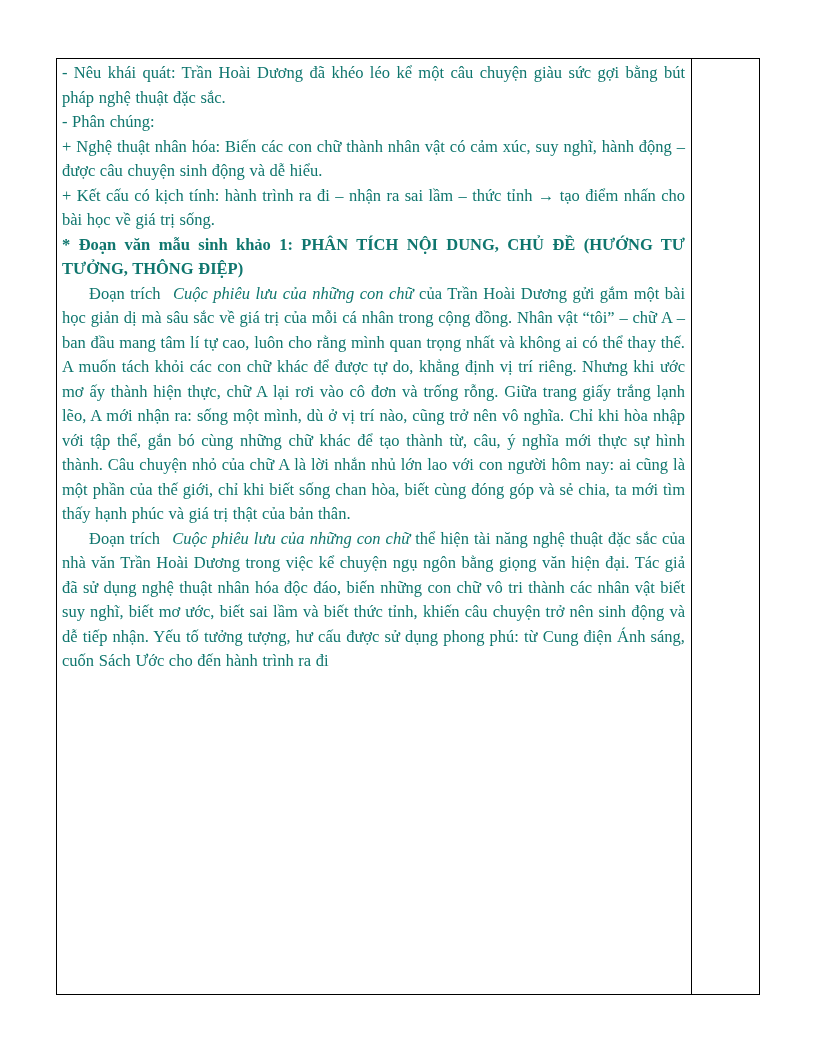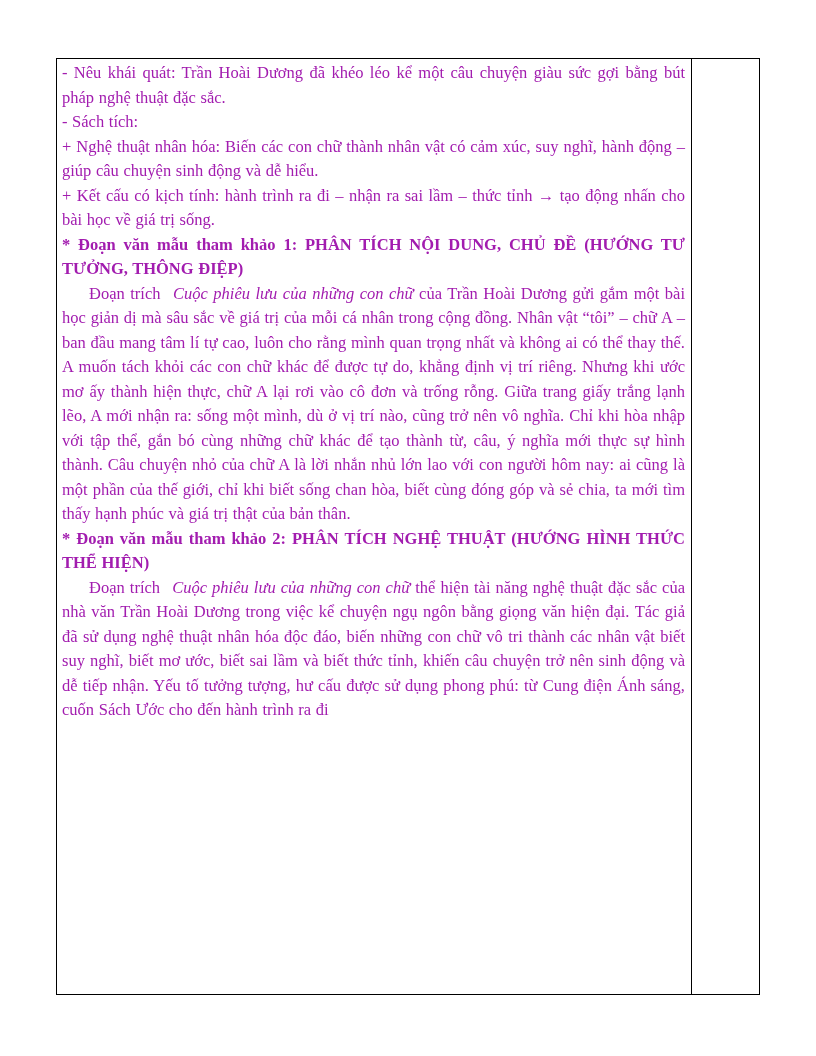--- a/index.html
+++ b/index.html
@@ -7,21 +7,21 @@
     padding: 0;
     background: #ffffff;
   }
   .page {
     position: relative;
     width: 816px;
     height: 1056px;
     background: #ffffff;
     overflow: hidden;
     font-family: "Liberation Serif", "DejaVu Serif", serif;
-    color: #a21caf;
+    color: #0f766e;
   }
   .doc-table {
     position: absolute;
     left: 56px;
     top: 58px;
     width: 704px;
     height: 937px;
     box-sizing: border-box;
     border: 1.6px solid #000000;
     display: flex;
@@ -50,23 +50,22 @@
   .run-b { font-weight: bold; }
   .run-i { font-style: italic; margin-left: 7px; }
 </style>
 </head>
 <body>
 
 <div class="page">
   <div class="doc-table">
     <div class="cell-main">
         <p class="para"><span class="">- Nêu khái quát: Trần Hoài Dương đã khéo léo kể một câu chuyện giàu sức gợi bằng bút pháp nghệ thuật đặc sắc.</span></p>
-        <p class="para"><span class="">- Sách tích:</span></p>
-        <p class="para"><span class="">+ Nghệ thuật nhân hóa: Biến các con chữ thành nhân vật có cảm xúc, suy nghĩ, hành động – giúp câu chuyện sinh động và dễ hiểu.</span></p>
-        <p class="para"><span class="">+ Kết cấu có kịch tính: hành trình ra đi – nhận ra sai lầm – thức tỉnh → tạo động nhấn cho bài học về giá trị sống.</span></p>
-        <p class="para"><span class="run-b ">* Đoạn văn mẫu tham khảo 1: PHÂN TÍCH NỘI DUNG, CHỦ ĐỀ (HƯỚNG TƯ TƯỞNG, THÔNG ĐIỆP)</span></p>
+        <p class="para"><span class="">- Phân chúng:</span></p>
+        <p class="para"><span class="">+ Nghệ thuật nhân hóa: Biến các con chữ thành nhân vật có cảm xúc, suy nghĩ, hành động – được câu chuyện sinh động và dễ hiểu.</span></p>
+        <p class="para"><span class="">+ Kết cấu có kịch tính: hành trình ra đi – nhận ra sai lầm – thức tỉnh → tạo điểm nhấn cho bài học về giá trị sống.</span></p>
+        <p class="para"><span class="run-b ">* Đoạn văn mẫu sinh khảo 1: PHÂN TÍCH NỘI DUNG, CHỦ ĐỀ (HƯỚNG TƯ TƯỞNG, THÔNG ĐIỆP)</span></p>
         <p class="para indent"><span class="">Đoạn trích </span><span class="run-i">Cuộc phiêu lưu của những con chữ</span><span class=""> của Trần Hoài Dương gửi gắm một bài học giản dị mà sâu sắc về giá trị của mỗi cá nhân trong cộng đồng. Nhân vật “tôi” – chữ A – ban đầu mang tâm lí tự cao, luôn cho rằng mình quan trọng nhất và không ai có thể thay thế. A muốn tách khỏi các con chữ khác để được tự do, khẳng định vị trí riêng. Nhưng khi ước mơ ấy thành hiện thực, chữ A lại rơi vào cô đơn và trống rỗng. Giữa trang giấy trắng lạnh lẽo, A mới nhận ra: sống một mình, dù ở vị trí nào, cũng trở nên vô nghĩa. Chỉ khi hòa nhập với tập thể, gắn bó cùng những chữ khác để tạo thành từ, câu, ý nghĩa mới thực sự hình thành. Câu chuyện nhỏ của chữ A là lời nhắn nhủ lớn lao với con người hôm nay: ai cũng là một phần của thế giới, chỉ khi biết sống chan hòa, biết cùng đóng góp và sẻ chia, ta mới tìm thấy hạnh phúc và giá trị thật của bản thân.</span></p>
-        <p class="para"><span class="run-b ">* Đoạn văn mẫu tham khảo 2: PHÂN TÍCH NGHỆ THUẬT (HƯỚNG HÌNH THỨC THỂ HIỆN)</span></p>
         <p class="para indent"><span class="">Đoạn trích </span><span class="run-i">Cuộc phiêu lưu của những con chữ</span><span class=""> thể hiện tài năng nghệ thuật đặc sắc của nhà văn Trần Hoài Dương trong việc kể chuyện ngụ ngôn bằng giọng văn hiện đại. Tác giả đã sử dụng nghệ thuật nhân hóa độc đáo, biến những con chữ vô tri thành các nhân vật biết suy nghĩ, biết mơ ước, biết sai lầm và biết thức tỉnh, khiến câu chuyện trở nên sinh động và dễ tiếp nhận. Yếu tố tưởng tượng, hư cấu được sử dụng phong phú: từ Cung điện Ánh sáng, cuốn Sách Ước cho đến hành trình ra đi</span></p>
       </div>
     <div class="cell-side"></div>
   </div>
 </div>
 
 </body></html>

